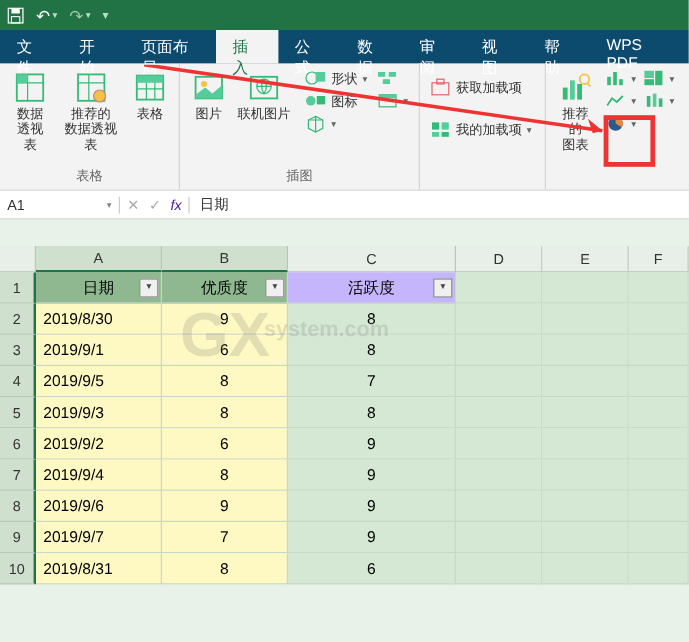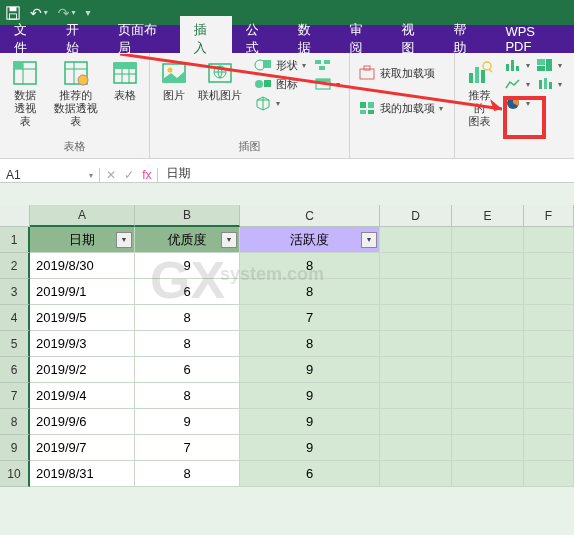--- a/index.html
+++ b/index.html
@@ -2,56 +2,56 @@
 <html><head>
 <meta charset="utf-8">
 <style>
   * { box-sizing: border-box; margin: 0; padding: 0; font-family: "Microsoft YaHei", Arial, sans-serif; }
   body { background: #e8f2e8; width: 574px; height: 535px; overflow: hidden; position: relative; }
   
   .titlebar { background: #217346; height: 25px; display: flex; align-items: center; padding: 0 6px; gap: 10px; }
   .titlebar .ticon { color: #fff; cursor: pointer; font-size: 14px; display: inline-flex; align-items: center; }
   .titlebar .drop { font-size: 8px; margin-left: 2px; color: #bcdccd; }
   
-  .tabs { background: #4c1d95; height: 28px; display: flex; align-items: center; }
+  .tabs { background: #0c4a6e; height: 28px; display: flex; }
   .tab { color: #fff; font-size: 13px; padding: 5px 14px; cursor: pointer; }
   .tab.active { background: #f3f3f3; color: #217346; }
   
   .ribbon { background: #f3f3f3; height: 106px; border-bottom: 1px solid #d4d4d4; display: flex; }
   .rgroup { border-right: 1px solid #d4d4d4; padding: 4px 8px 2px 8px; display: flex; flex-direction: column; justify-content: space-between; }
   .rgroup-label { text-align: center; font-size: 11px; color: #666; padding-bottom: 2px; }
   .rbtns { display: flex; gap: 6px; }
   .rbtn { display: flex; flex-direction: column; align-items: center; cursor: pointer; padding: 2px; }
   .rbtn .ricon { width: 28px; height: 28px; display: flex; align-items: center; justify-content: center; margin-bottom: 2px; }
   .rbtn .rlbl { font-size: 11px; color: #333; text-align: center; line-height: 13px; }
   .small-stack { display: flex; flex-direction: column; gap: 3px; }
   .sitem { display: flex; align-items: center; gap: 4px; font-size: 11px; color: #333; cursor: pointer; white-space: nowrap; }
   .sitem .sicon { width: 18px; height: 16px; display: inline-flex; align-items: center; justify-content: center; }
   .sdrop { font-size: 8px; color: #666; }
   
   .highlight-box { position: absolute; border: 4px solid #ee3333; z-index: 50; }
   .arrow-line { position: absolute; z-index: 49; }
   
-  .formula-bar { background: #fff; height: 24px; border-bottom: 1px solid #ccc; display: flex; align-items: flex-end; }
+  .formula-bar { background: #fff; height: 24px; border-bottom: 1px solid #ccc; display: flex; align-items: center; }
   .name-box { width: 100px; border-right: 1px solid #ccc; padding: 0 6px; font-size: 12px; color: #333; display: flex; align-items: center; justify-content: space-between; }
   .name-box .dd { color: #888; font-size: 8px; }
   .fb-btns { display: flex; align-items: center; padding: 0 6px; gap: 8px; border-right: 1px solid #ccc; }
   .fb-btn { color: #aaa; font-size: 12px; cursor: pointer; }
   .fb-input { flex: 1; padding: 0 8px; font-size: 12px; color: #333; }
   
   .spacer { height: 22px; background: #e8f2e8; }
   .corner { width: 30px; height: 22px; background: #e8eee8; border: 1px solid #b8c8b8; border-top: none; border-left: none; }
   .col-h { height: 22px; background: #e8eee8; border-right: 1px solid #b8c8b8; border-bottom: 1px solid #b8c8b8; display: flex; align-items: center; justify-content: center; font-size: 12px; color: #333; }
   .col-h.sel { background: #cfe0cf; border-bottom: 2px solid #217346; }
   .row { display: flex; }
   .row-h { width: 30px; height: 26px; background: #e8eee8; border-right: 1px solid #b8c8b8; border-bottom: 1px solid #b8c8b8; display: flex; align-items: center; justify-content: center; font-size: 12px; color: #333; }
   .row-h.sel { background: #cfe0cf; border-right: 2px solid #217346; }
   .cell { height: 26px; border-right: 1px solid #c8d8c8; border-bottom: 1px solid #c8d8c8; font-size: 13px; display: flex; align-items: center; padding: 0 6px; background: #d4e8d4; }
   .cell.header-cell { background: #c4b5fd; font-weight: 500; justify-content: center; position: relative; }
-  .cell.sel { background: #ffffff; }
+  .cell.sel { background: #fef9c3; }
   .cell.header-cell.sel { background: #90b890; }
   .cell .filter { position: absolute; right: 2px; width: 16px; height: 16px; border: 1px solid #888; background: #f0f0f0; display: flex; align-items: center; justify-content: center; font-size: 7px; color: #444; }
   .cell.center { justify-content: center; }
   .cA { width: 105px; } .cB { width: 105px; } .cC { width: 140px; } .cD { width: 72px; } .cE { width: 72px; } .cF { width: 50px; }
   .cell.plain { background: #d4e8d4; }
   
   .watermark { position: absolute; z-index: 30; color: rgba(100,100,100,0.18); font-size: 52px; font-weight: bold; pointer-events: none; }
   
   svg { display: block; }
 </style>
@@ -308,21 +308,21 @@
 </svg>
 
 <div class="formula-bar">
   <div class="name-box">
     <span>A1</span>
       <span class="dd">▾</span>
   </div>
   <div class="fb-btns">
     <span class="fb-btn">✕</span>
     <span class="fb-btn">✓</span>
-    <span class="fb-btn" style="color:#ec4899">fx</span>
+    <span class="fb-btn" style="font-style:italic;color:#4c1d95">fx</span>
   </div>
   <div class="fb-input">日期</div>
 </div>
 
 <div class="spacer"></div>
 
 <div>
   <div style="display:flex">
     <div class="corner"></div>
     <div class="col-h cA sel">A</div>

